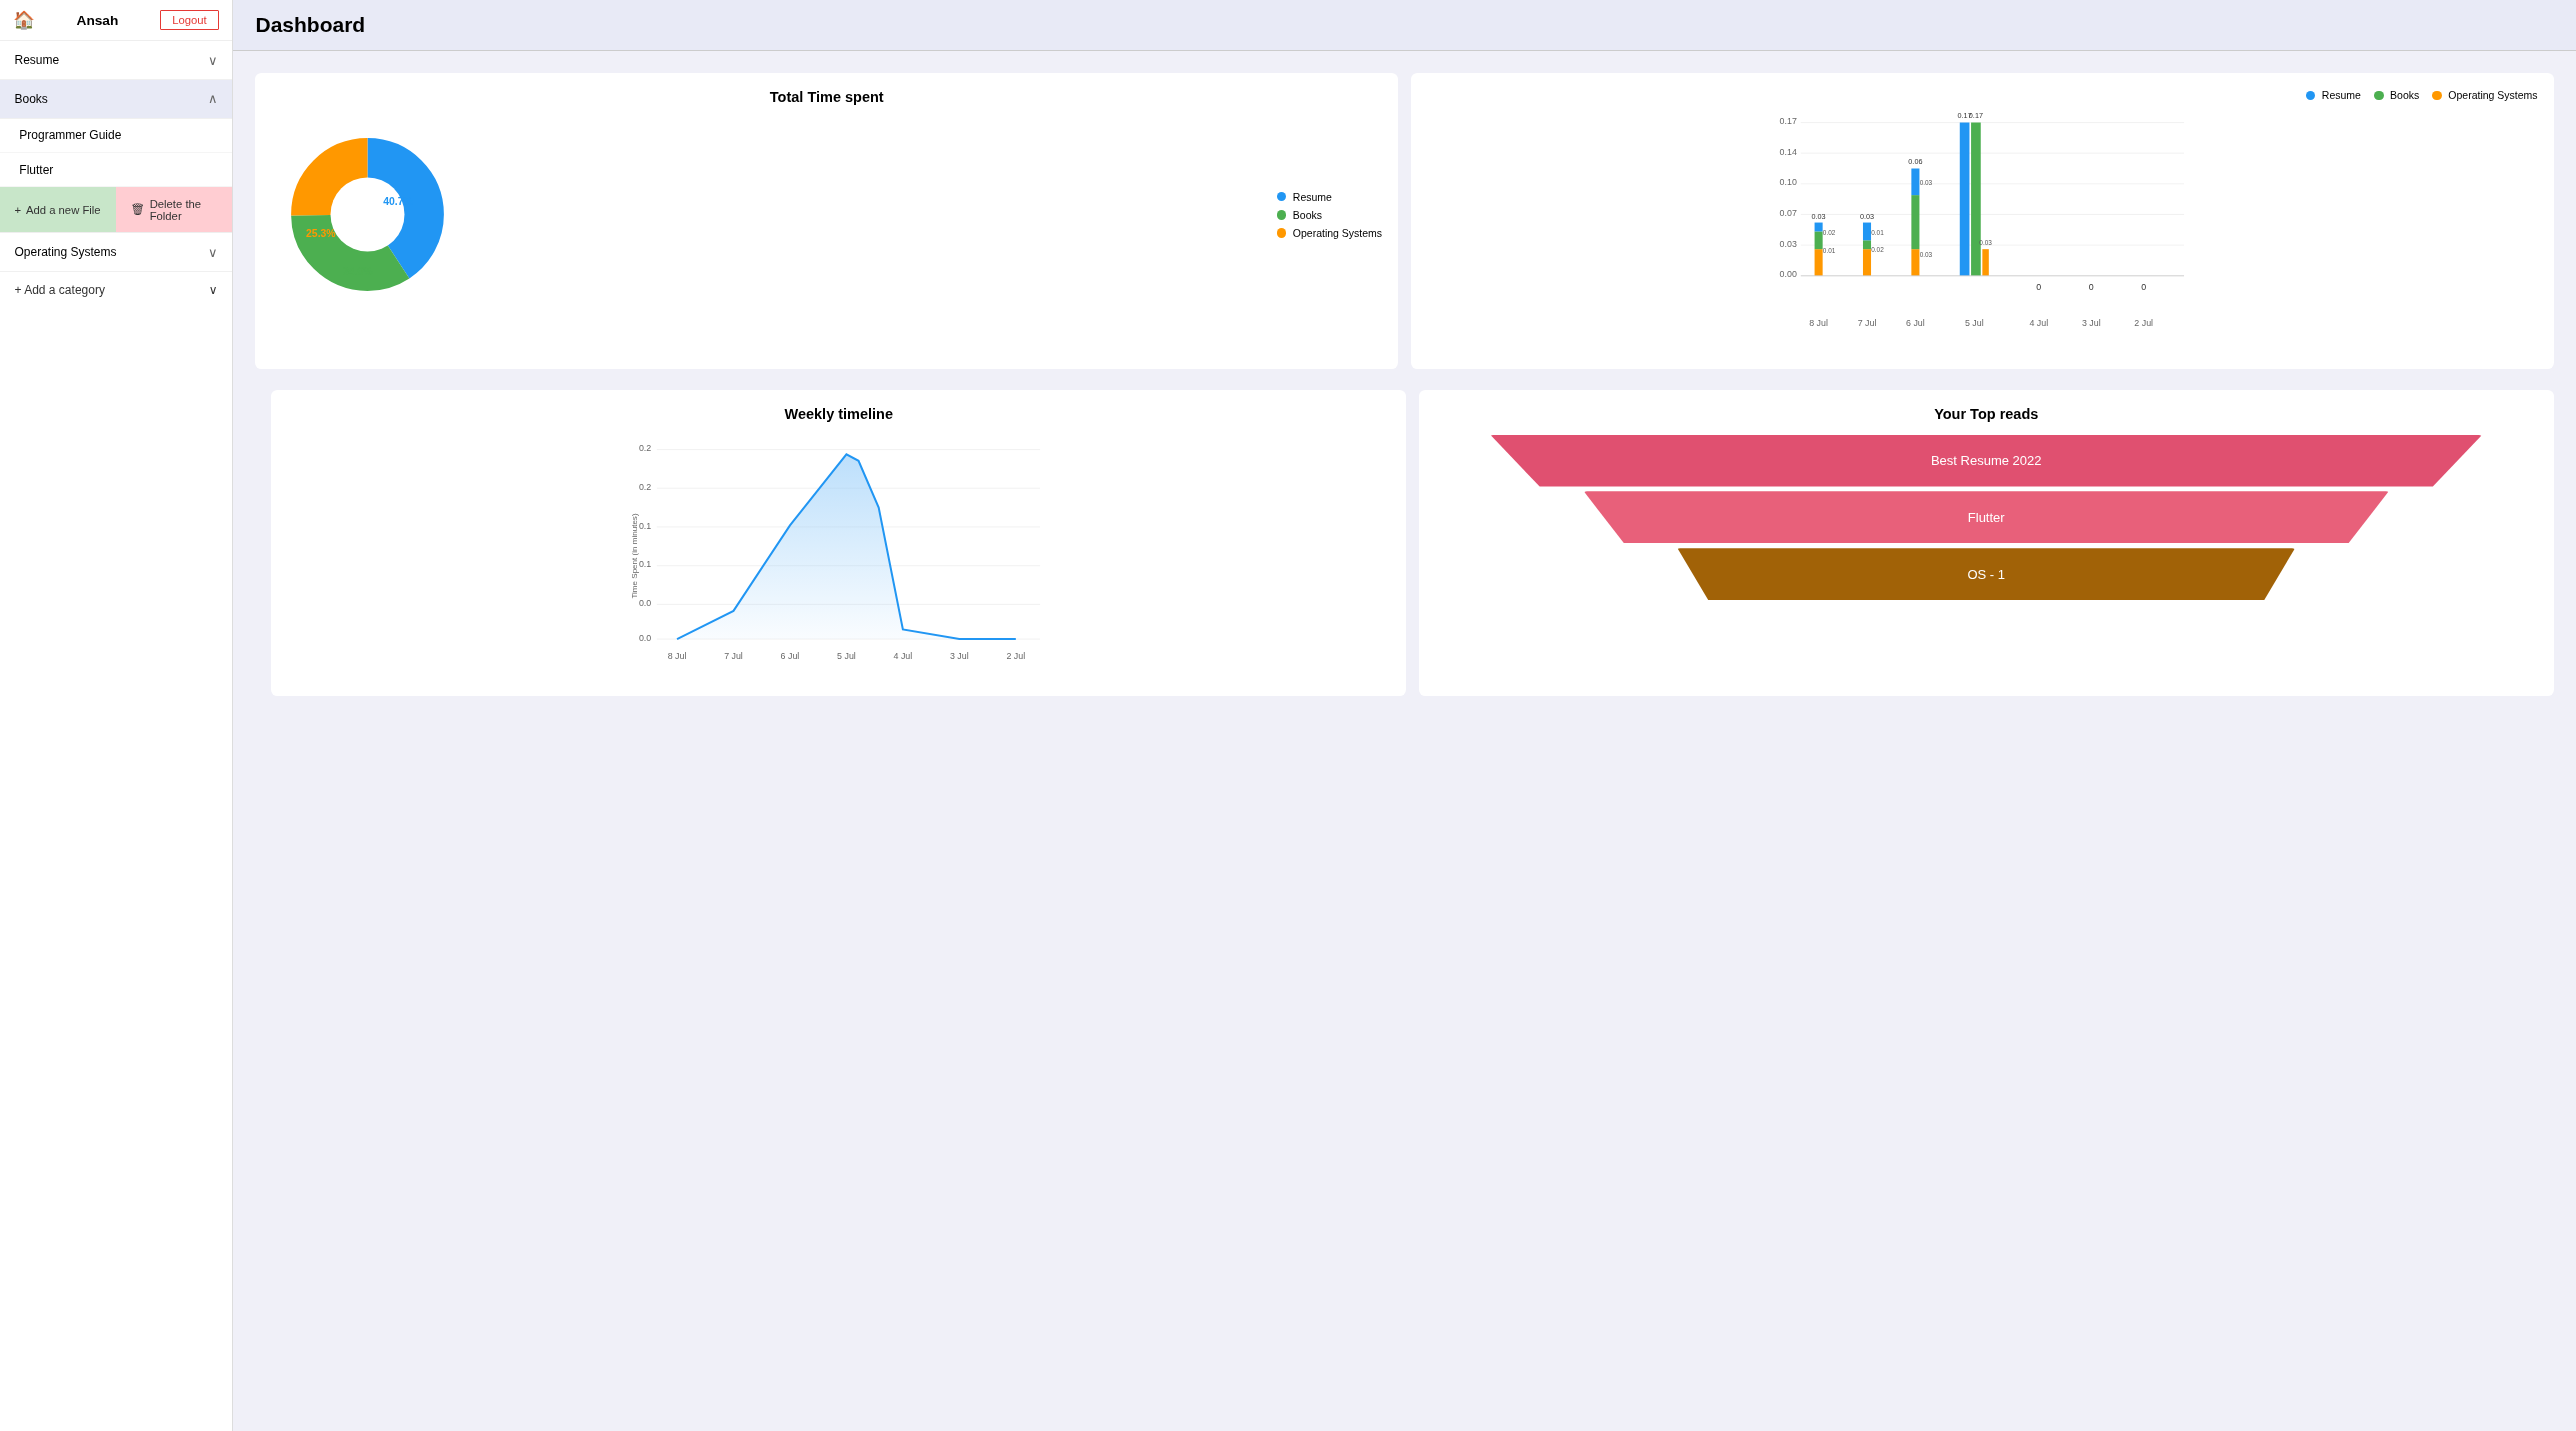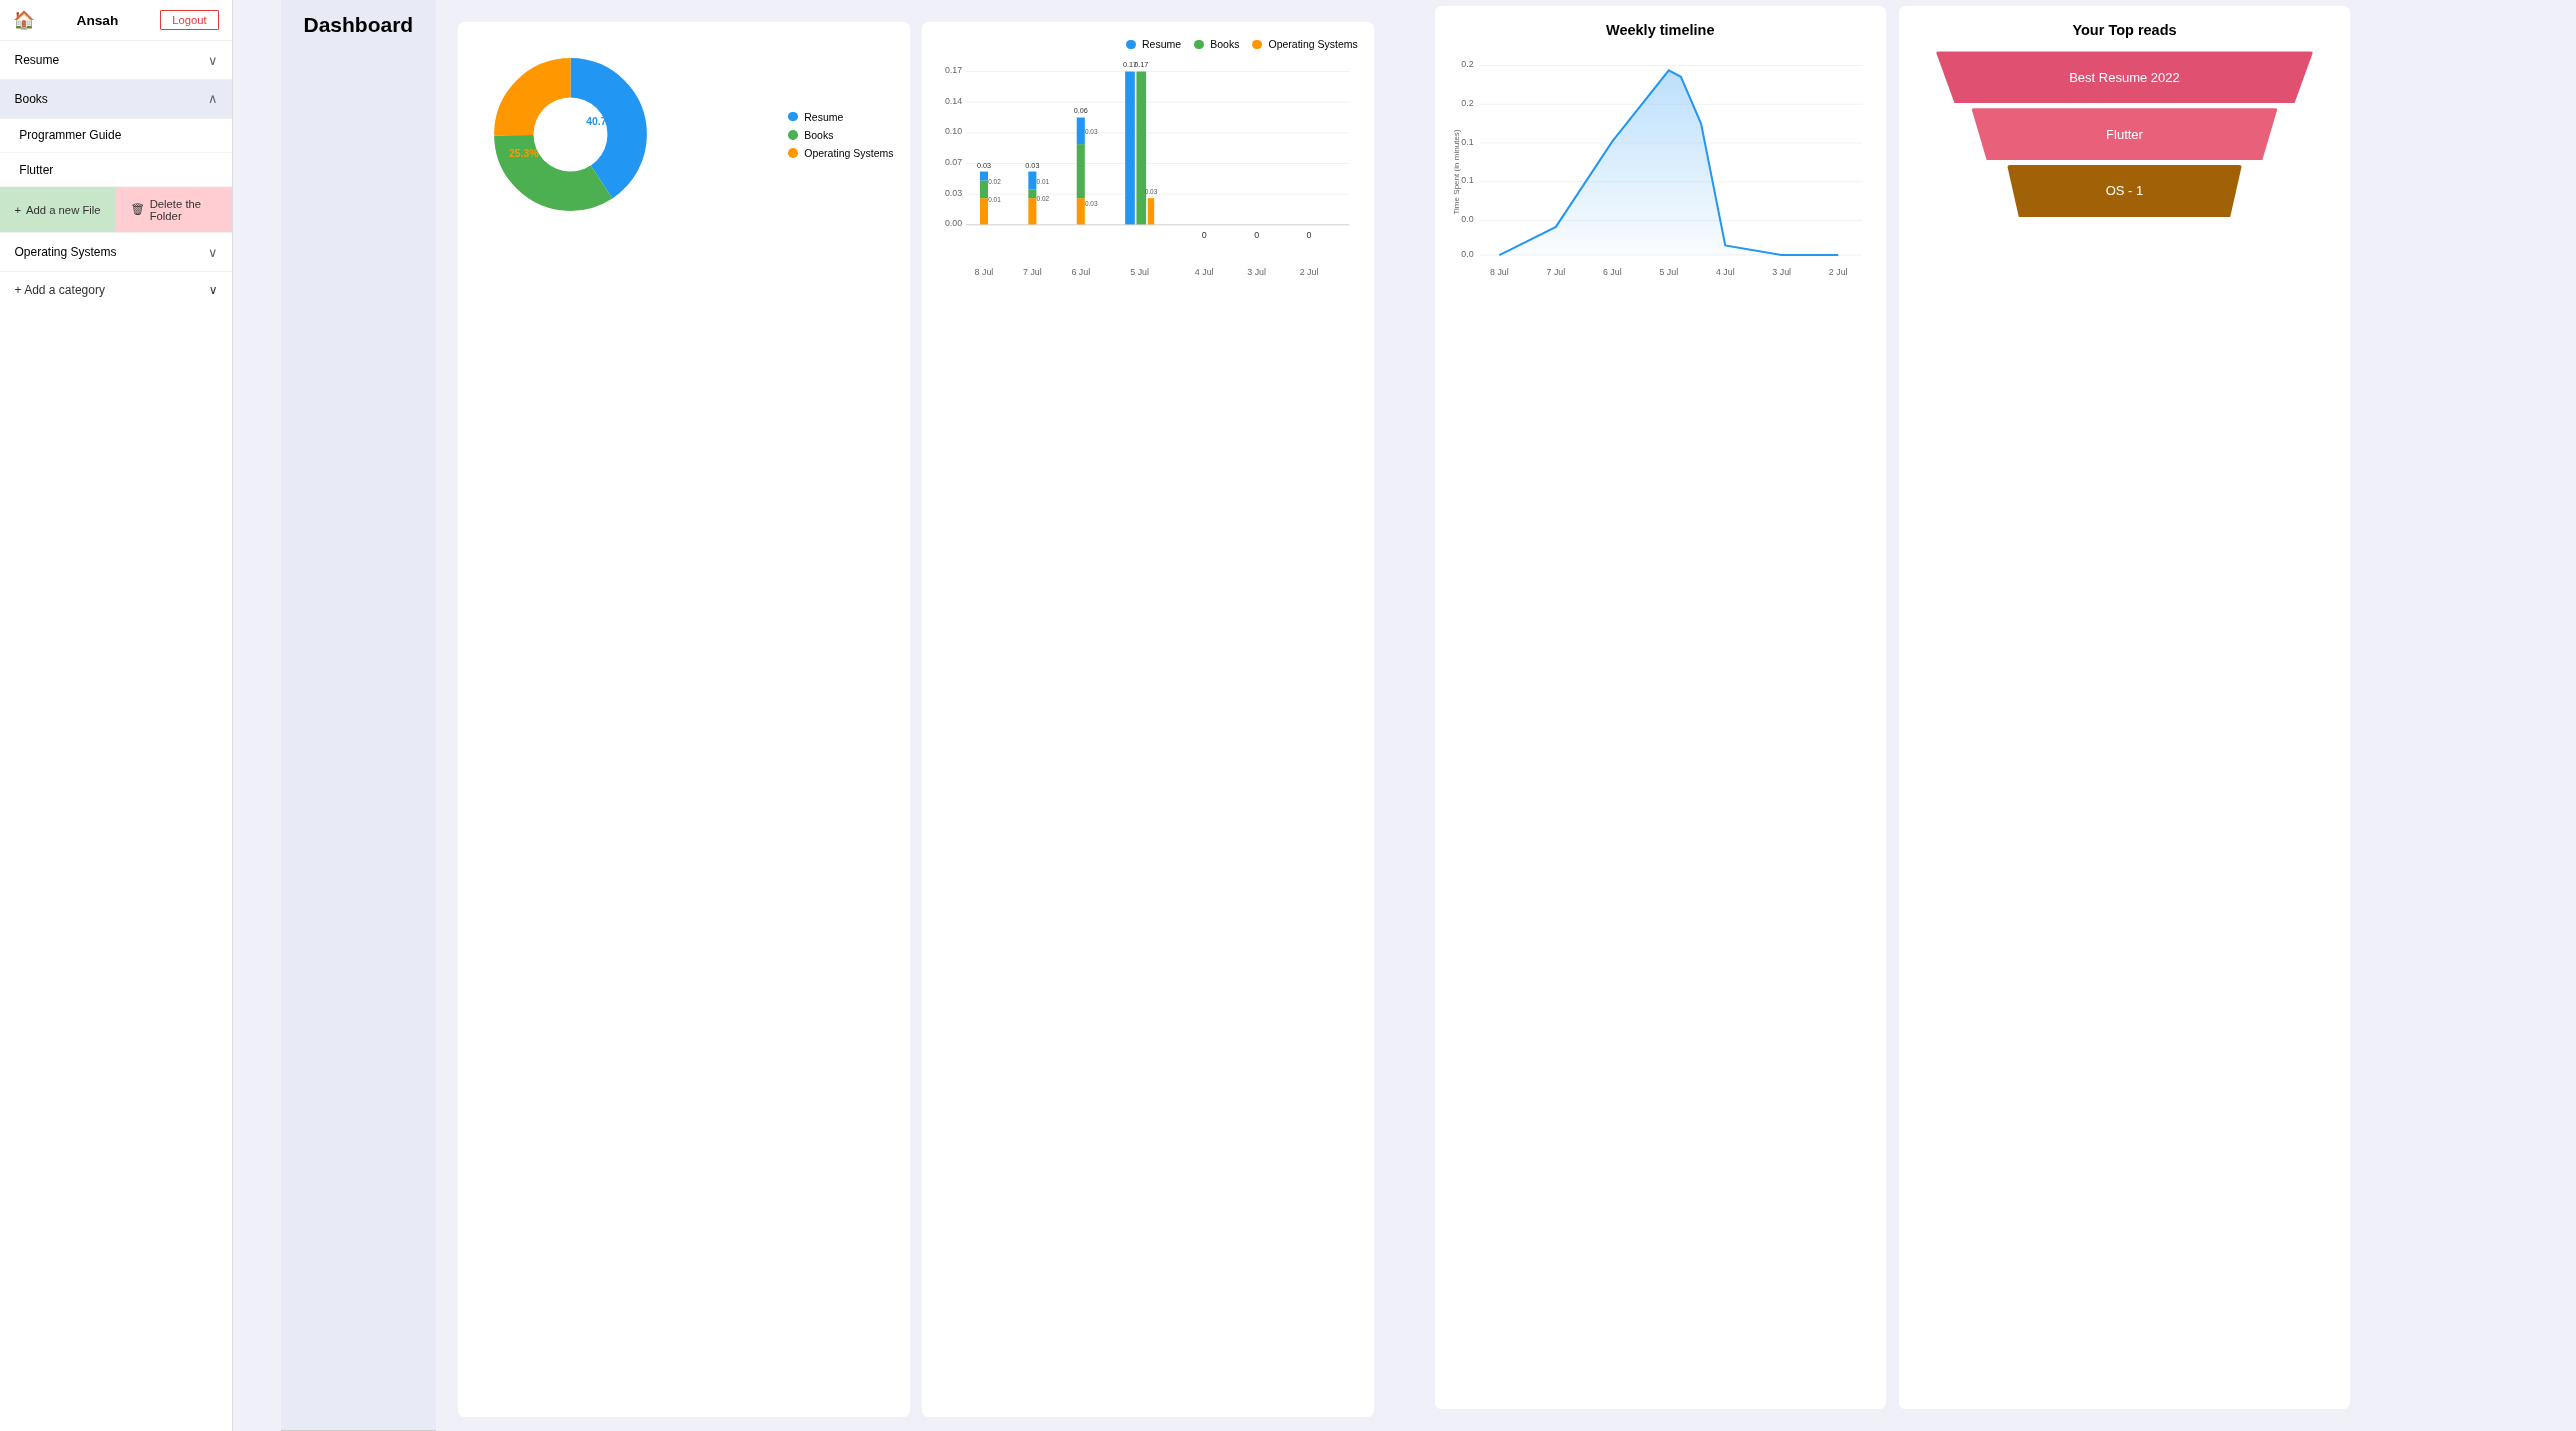--- a/index.html
+++ b/index.html
@@ -89,23 +89,22 @@
       padding: 11.3px 14.5px;
       cursor: pointer;
       font-size: 12px;
       color: #333;
     }
 
     
     #main {
       flex: 1;
       display: flex;
-      flex-direction: row;
+      flex-direction: column;
       overflow-y: auto;
-      margin-left: 48px;
     }
     #main-header {
       background: #e8eaf6;
       padding: 13px 22.5px;
       font-size: 21px;
       font-weight: bold;
       border-bottom: 0.8px solid #ccc;
     }
     #charts-area {
       display: grid;
@@ -216,20 +215,21 @@
 </div>
 
 <div id="main">
   <div id="main-header">
     <span>Dashboard</span>
   </div>
 
   <div id="charts-area">
 
     <div class="chart-section">
+      <div class="chart-title">Total Time spent</div>
       <div class="donut-container">
         <svg width="193" height="193" viewBox="0 0 240 240">
 
           <circle cx="120" cy="120" r="70" fill="none" stroke="#2196F3" stroke-width="50" stroke-dasharray="179 439.8" stroke-dashoffset="0" transform="rotate(-90 120 120)"></circle>
           <circle cx="120" cy="120" r="70" fill="none" stroke="#4CAF50" stroke-width="50" stroke-dasharray="149.5 439.8" stroke-dashoffset="-179" transform="rotate(-90 120 120)"></circle>
           <circle cx="120" cy="120" r="70" fill="none" stroke="#FF9800" stroke-width="50" stroke-dasharray="111.3 439.8" stroke-dashoffset="-328.5" transform="rotate(-90 120 120)"></circle>
           <circle cx="120" cy="120" r="46" fill="white"></circle>
 
           <text x="158" y="108" font-size="13" fill="#2196F3" font-weight="bold" text-anchor="middle">40.7%</text>
           <text x="108" y="195" font-size="13" fill="#4CAF50" font-weight="bold" text-anchor="middle">34.0%</text>

